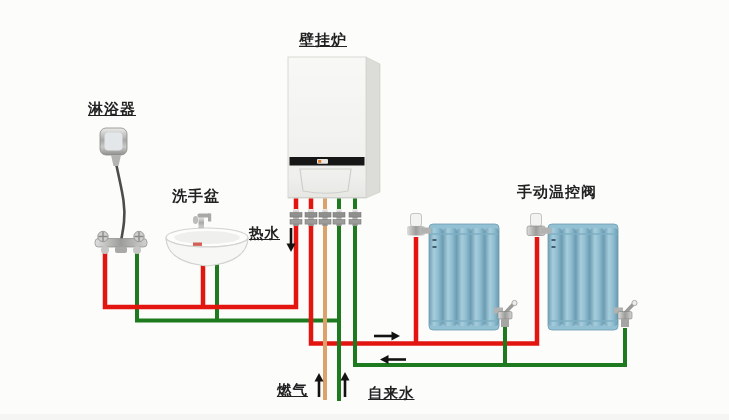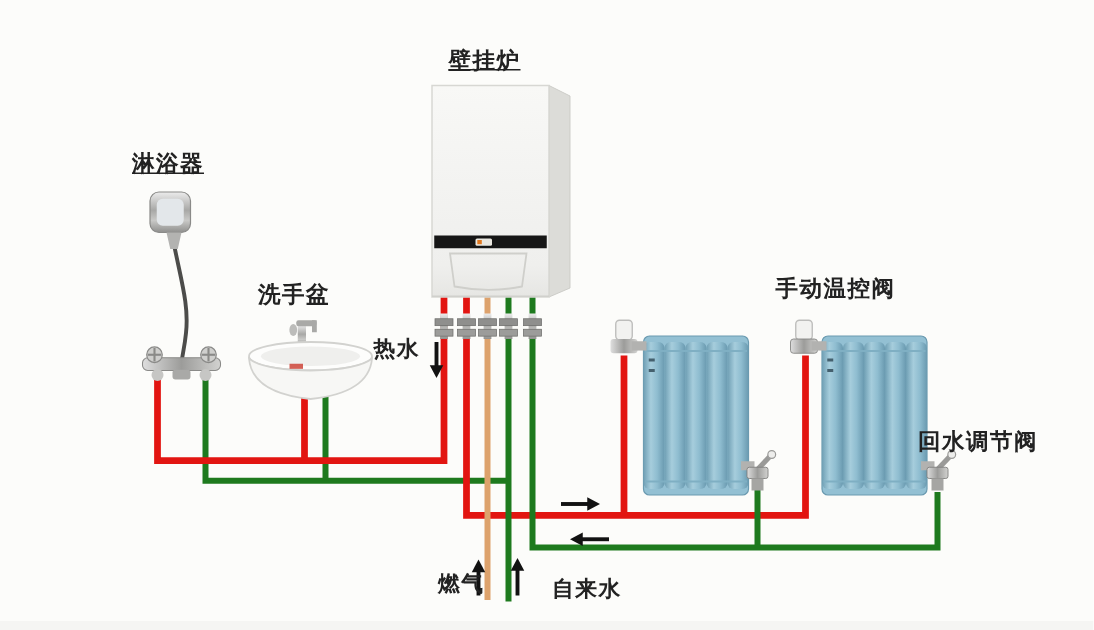--- a/index.html
+++ b/index.html
@@ -13,21 +13,21 @@
   svg{position:absolute;left:0;top:0;}
   .lbl{
     position:absolute;
     color:#222;
     font-size:15px;
     font-weight:600;
     letter-spacing:1px;
     white-space:nowrap;
     line-height:1.1;
   }
-  .lbl-sm{font-size:14.5px;}
+  .lbl-sm{font-size:14.5px;text-decoration:underline;}
 </style>
 </head>
 <body>
 
 <div id="stage">
 
   <svg width="729" height="420" viewBox="0 0 729 420">
     <defs>
       <linearGradient id="chromeV" x1="0" y1="0" x2="0" y2="1">
         <stop offset="0" stop-color="#ececec"></stop>
@@ -232,16 +232,15 @@
     </g>
 
     <rect x="0" y="414" width="729" height="6" fill="#f2f2ef" opacity="0.7"></rect>
   </svg>
 
   <div class="lbl" style="left:88px;top:101px;text-decoration:underline;">淋浴器</div>
   <div class="lbl" style="left:172px;top:188px;">洗手盆</div>
   <div class="lbl" style="left:299px;top:32px;text-decoration:underline;">壁挂炉</div>
   <div class="lbl lbl-sm" style="left:249px;top:226px;">热水</div>
   <div class="lbl" style="left:517px;top:184px;">手动温控阀</div>
-  <div class="lbl" style="left:612px;top:286px;">回水调节阀</div>
-  <div class="lbl lbl-sm" style="left:292px;top:383px;">燃气</div>
+  <div class="lbl lbl-sm" style="left:277px;top:383px;">燃气</div>
   <div class="lbl lbl-sm" style="left:368px;top:386px;">自来水</div>
 </div>
 
 </body></html>

